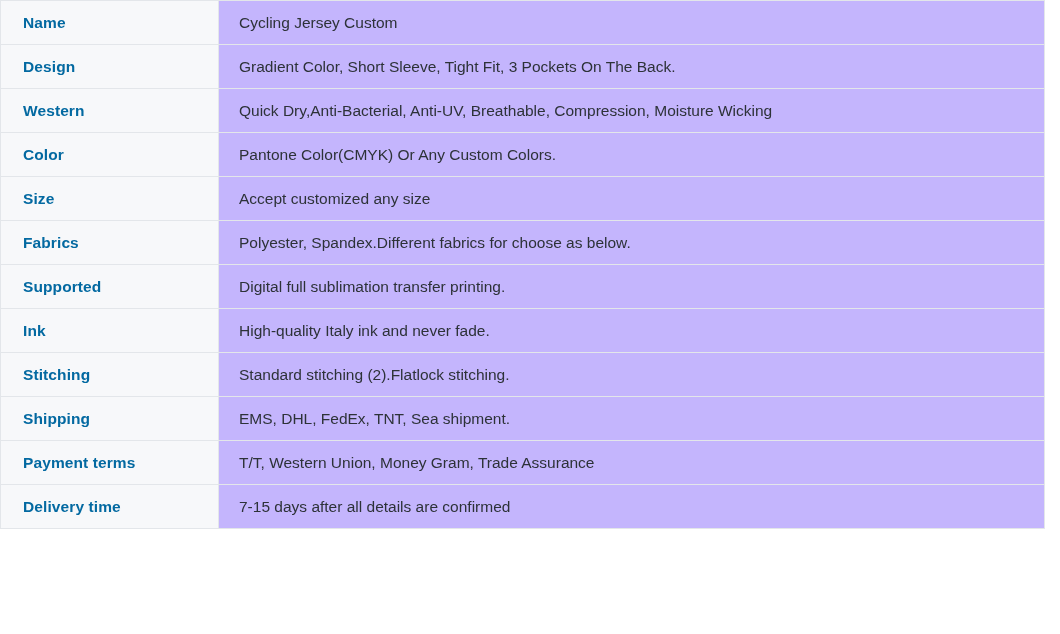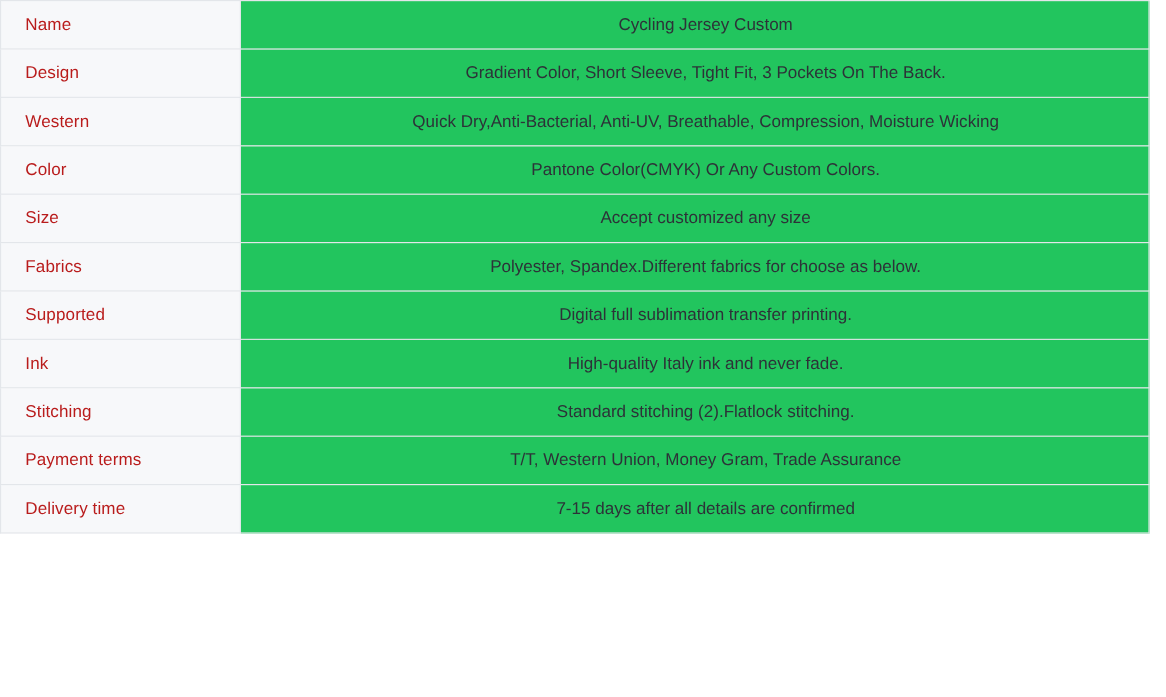--- a/index.html
+++ b/index.html
@@ -30,29 +30,28 @@
     border: 1px solid #e3e6ea;
     padding: 0 0 0 22px;
     vertical-align: middle;
     font-size: 15.5px;
     line-height: 1.25;
     height: 44px;
     box-sizing: border-box;
   }
   .spec-table td.label {
     background: #f7f8fa;
-    font-weight: normal;
-    color: #b91c1c;
+    font-weight: bold;
+    color: #0369a1;
     letter-spacing: 0.1px;
   }
   .spec-table td.value {
-    background: #22c55e;
+    background: #c4b5fd;
     color: #2d3238;
     padding-left: 20px;
-    text-align: center;
   }
 </style>
 </head>
 <body>
 
 <table class="spec-table">
   <colgroup>
     <col class="label-col">
     <col class="value-col">
   </colgroup>
@@ -87,20 +86,24 @@
     </tr>
     <tr>
       <td class="label">Ink</td>
       <td class="value">High-quality Italy ink and never fade.</td>
     </tr>
     <tr>
       <td class="label">Stitching</td>
       <td class="value">Standard stitching (2).Flatlock stitching.</td>
     </tr>
     <tr>
+      <td class="label">Shipping</td>
+      <td class="value">EMS, DHL, FedEx, TNT, Sea shipment.</td>
+    </tr>
+    <tr>
       <td class="label">Payment terms</td>
       <td class="value">T/T, Western Union, Money Gram, Trade Assurance</td>
     </tr>
     <tr>
       <td class="label">Delivery time</td>
       <td class="value">7-15 days after all details are confirmed</td>
     </tr>
   </tbody>
 </table>
 

